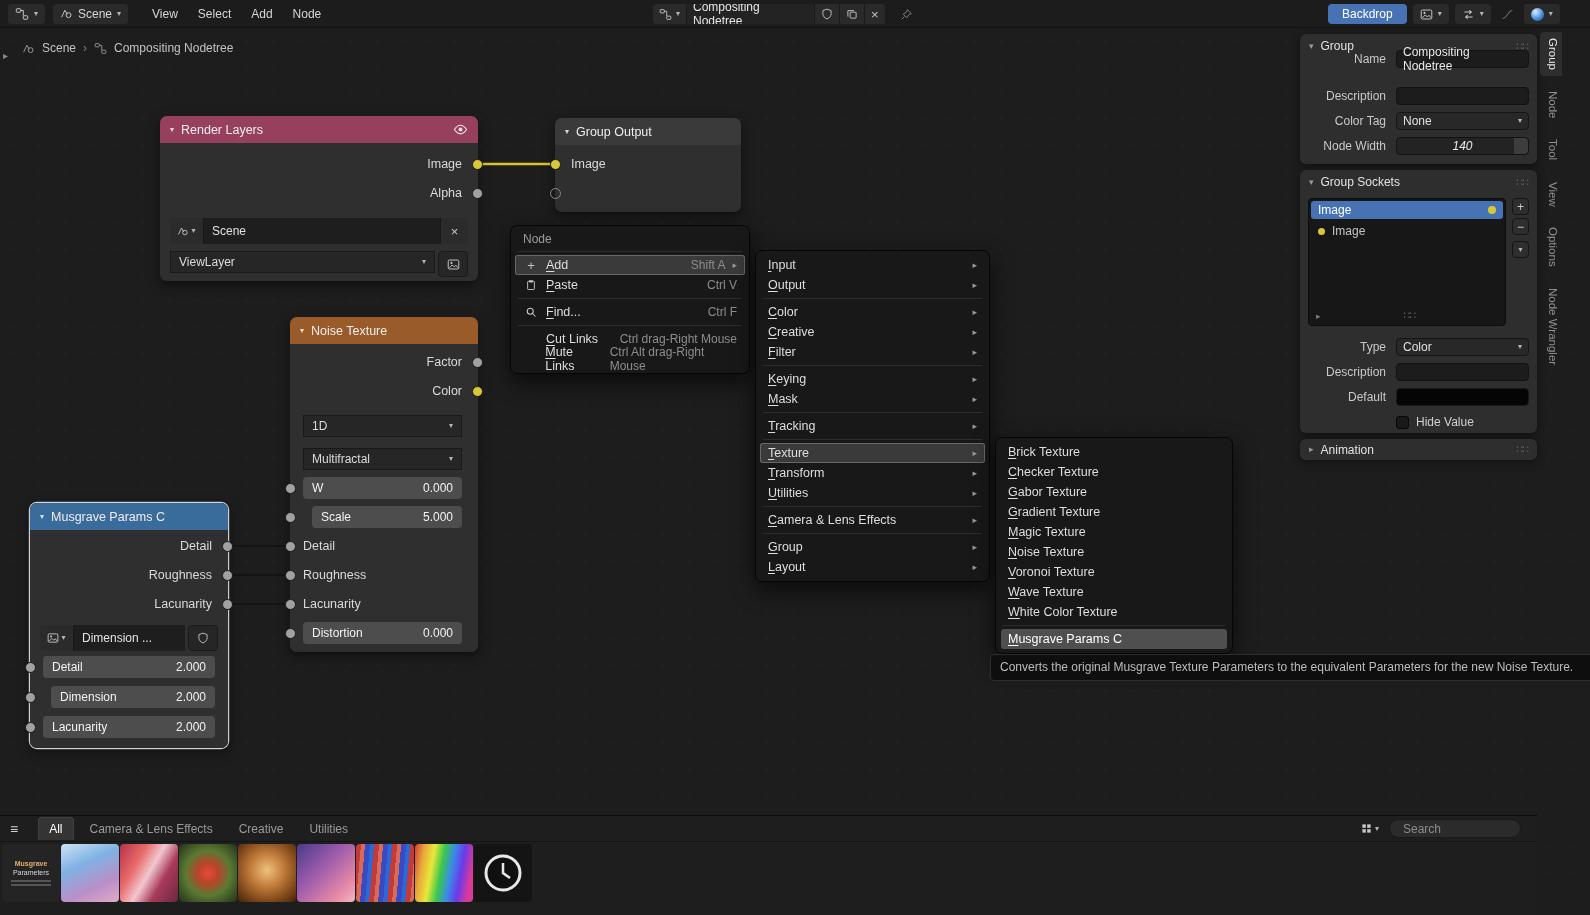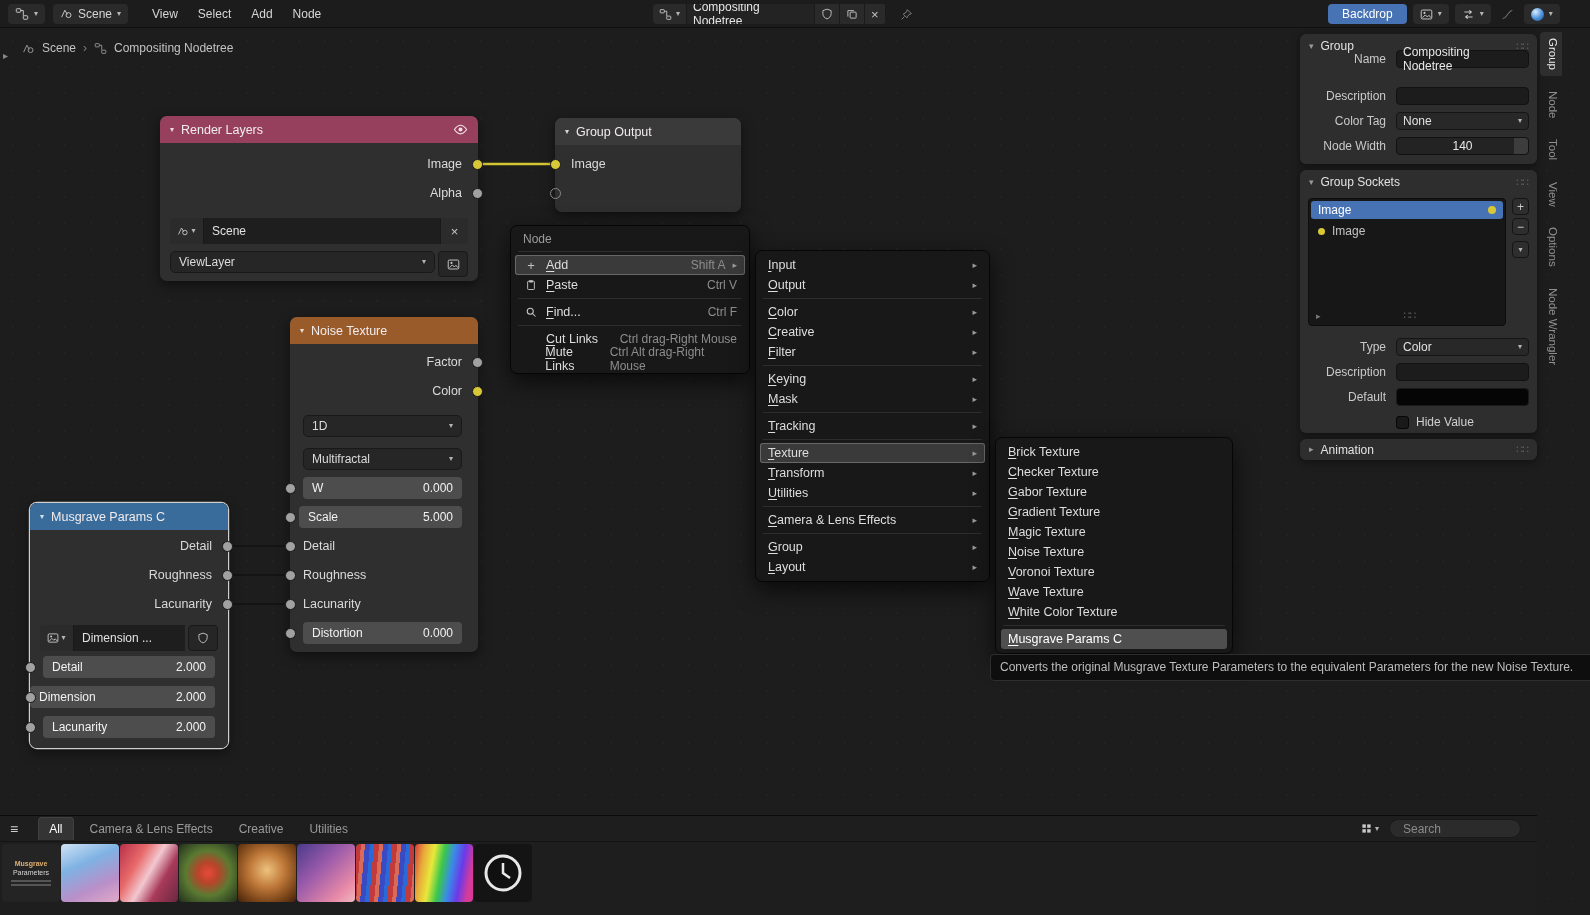--- a/index.html
+++ b/index.html
@@ -53,21 +53,21 @@
   .node-header .chev { color:rgba(255,255,255,0.8); }
   .hdr-red   { background:#96405e; }
   .hdr-gray  { background:#3a3a3a; }
   .hdr-orange{ background:#9a5b2b; }
   .hdr-blue  { background:#3a6c9b; }
   .io-label { position:absolute; font-size:12.5px; color:#dadada; line-height:18px; }
   .socket { position:absolute; width:11px; height:11px; border:1.5px solid #191919; border-radius:50%; z-index:12; }
   .socket.yellow { background:#d8c837; }
   .socket.gray { background:#a1a1a1; }
   .socket.virtual { background:transparent; border:1.5px solid #8a8a8a; }
-  .dd { position:absolute; height:22px; background:#262626; border:1px solid #191919; border-radius:5px;
+  .dd { position:absolute; height:22px; background:#262626; border:1px solid #191919; border-radius:0;
     display:flex; align-items:center; padding:0 8px; color:#dcdcdc; }
   .dd .chev { margin-left:auto; }
   .nf { position:absolute; height:22px; background:#4d4d4d; border-radius:4px;
     display:flex; align-items:center; padding:0 9px; color:#f2f2f2; }
   .nf .nf-val { margin-left:auto; }
   .seg-row { position:absolute; left:10px; right:10px; height:26px; display:flex; }
   .seg-row .icon-seg { width:34px; background:#2b2b2b; border-radius:4px 0 0 4px; display:flex;
     align-items:center; justify-content:center; gap:2px; border-right:1px solid #191919; }
   .seg-row .field-seg { flex:1; background:#1e1e1e; display:flex; align-items:center; padding:0 8px; color:#e2e2e2; }
   .seg-row .end-btn { width:28px; background:#2b2b2b; border-radius:0 4px 4px 0; display:flex;
@@ -103,21 +103,21 @@
   .panel { position:absolute; left:1300px; width:237px; background:#2e2e2e; border-radius:6px;
     box-shadow:0 2px 8px rgba(0,0,0,0.45); z-index:40; }
   .panel-header { height:24px; display:flex; align-items:center; gap:7px; padding:0 9px; color:#e2e2e2; }
   .panel-header .chev { color:#9a9a9a; font-size:9px; }
   .prop-row { position:absolute; left:8px; right:8px; height:18px; display:flex; align-items:center; }
   .prop-label { width:88px; text-align:right; padding-right:10px; color:#c9c9c9; }
   .prop-field { flex:1; height:18px; border-radius:4px; display:flex; align-items:center; padding:0 6px; }
   .prop-field.text { background:#1c1c1c; border:1px solid #121212; color:#e8e8e8; }
   .prop-field.ddf { background:#282828; border:1px solid #151515; color:#e0e0e0; }
   .prop-field.ddf .chev { margin-left:auto; }
-  .prop-field.num { background:#232323; border:1px solid #121212; position:relative; justify-content:center; color:#e8e8e8; }
+  .prop-field.num { background:#232323; border:1px solid #121212; position:relative; justify-content:center; color:#e8e8e8;font-style:italic; }
   .prop-field.num .nub { position:absolute; right:0; top:0; width:14px; height:100%; background:#3d3d3d; border-radius:0 4px 4px 0; }
   .prop-field.swatch { background:#050505; border:1px solid #1a1a1a; }
   .cbx { width:13px; height:13px; background:#191919; border:1px solid #060606; border-radius:3px; margin-right:7px; }
   .ui-list { position:absolute; background:#171717; border:1px solid #0d0d0d; border-radius:4px; }
   .list-row.selected { margin:2px; height:18px; background:#4772b3; border-radius:3px; display:flex;
     align-items:center; padding:0 7px; color:#fff; }
   .dot { width:8px; height:8px; border-radius:50%; background:#d8c837; }
   .list-row.selected .dot { margin-left:auto; }
   .list-child { display:flex; align-items:center; gap:7px; padding:3px 9px; color:#c4c4c4; }
   .list-child .dot { width:7px; height:7px; }
@@ -386,21 +386,21 @@
     <span class="chev">▾</span>
   </div>
   <div class="dd" style="left:13px;right:16px;top:131px">
     <span>Multifractal</span>
     <span class="chev">▾</span>
   </div>
   <div class="nf" style="left:13px;right:16px;top:160px">
     <span class="nf-label">W</span>
     <span class="nf-val">0.000</span>
   </div>
-  <div class="nf" style="left:9px;right:16px;top:189px">
+  <div class="nf" style="left:22px;right:16px;top:189px">
     <span class="nf-label">Scale</span>
     <span class="nf-val">5.000</span>
   </div>
   <div class="io-label" style="top:220px;left:13px">Detail</div>
   <div class="io-label" style="top:249px;left:13px">Roughness</div>
   <div class="io-label" style="top:278px;left:13px">Lacunarity</div>
   <div class="nf" style="left:13px;right:16px;top:305px">
     <span class="nf-label">Distortion</span>
     <span class="nf-val">0.000</span>
   </div>
@@ -435,21 +435,21 @@
     <div class="lone-btn">
       <svg class="ic" width="12" height="12">
           <use href="#i-shield"></use>
         </svg>
     </div>
   </div>
   <div class="nf" style="left:13px;right:13px;top:153px">
     <span class="nf-label">Detail</span>
     <span class="nf-val">2.000</span>
   </div>
-  <div class="nf" style="left:0;right:13px;top:183px">
+  <div class="nf" style="left:21px;right:13px;top:183px">
     <span class="nf-label">Dimension</span>
     <span class="nf-val">2.000</span>
   </div>
   <div class="nf" style="left:13px;right:13px;top:213px">
     <span class="nf-label">Lacunarity</span>
     <span class="nf-val">2.000</span>
   </div>
   <div class="socket gray" style="right:-5px;top:38px"></div>
   <div class="socket gray" style="right:-5px;top:67px"></div>
   <div class="socket gray" style="right:-5px;top:96px"></div>

